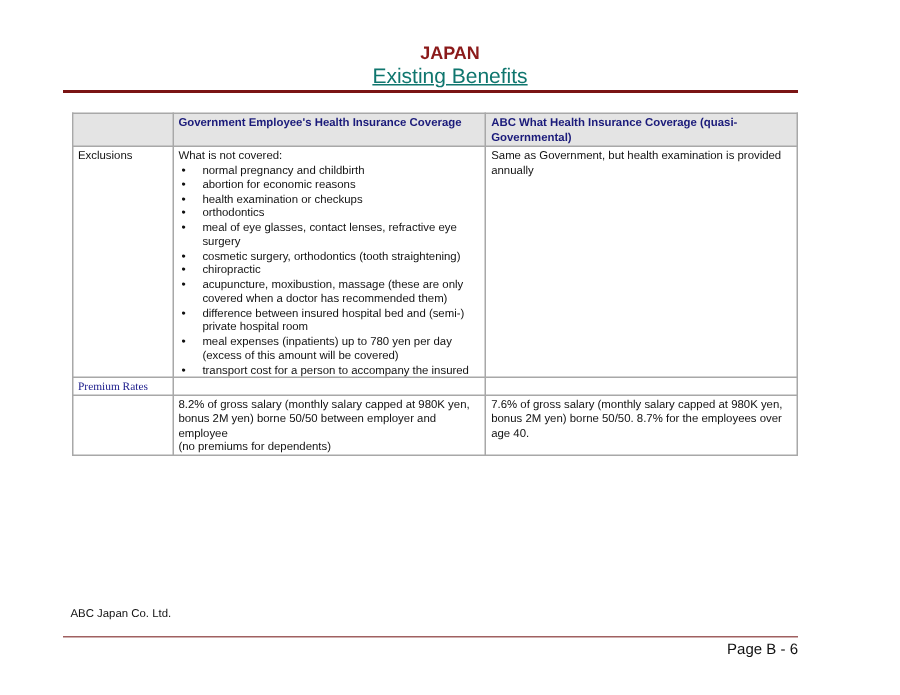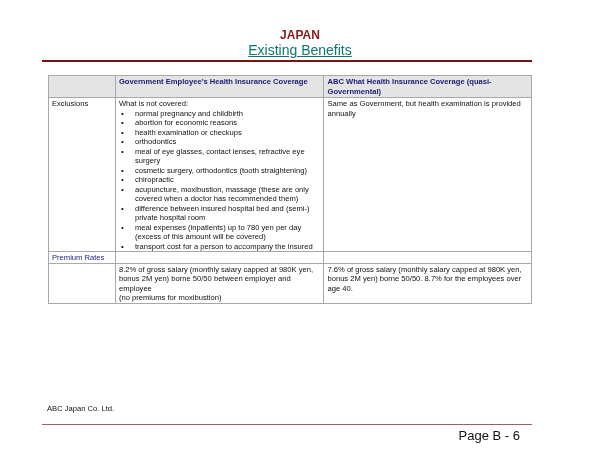--- a/index.html
+++ b/index.html
@@ -22,35 +22,35 @@
     position: absolute; left: 48px; top: 75px; width: 484px;
     border-collapse: collapse; font-size: 7.6px; line-height: 9.5px;
   }
   table.benefits td {
     border: 1px solid #a8a8a8; vertical-align: top; padding: 1px 3px 0 3px; margin-left: 40px;
   }
   col.c1 { width: 67px; }
   col.c2 { width: 209px; }
   col.c3 { width: 208px; }
   tr.head td { background: #e4e4e4; color: #1a1a7a; font-weight: bold; height: 20px; }
-  .section-label { color: #1a1a8a; }
+  .section-label { color: #1a1a8a; font-family: Liberation Serif, serif; }
   ul.bullets { margin: 0; padding: 0; list-style: none; }
   ul.bullets li { position: relative; padding-left: 16px; }
   ul.bullets li::before {
     content: "\2022"; position: absolute; left: 2px; top: 0; font-size: 8px;
   }
   .ul-word { }
   .bottom-rule {
     position: absolute; left: 42px; width: 490px; top: 424px; height: 1px; background: #a06060;
   }
   .footer-left {
     position: absolute; left: 47px; top: 404px; font-size: 7.6px;
   }
   .footer-right {
-    position: absolute; right: 80px; top: 428px; font-size: 13px;
+    position: absolute; right: 68px; top: 428px; font-size: 10px;
   }
 </style>
 </head>
 <body>
 
 <div class="title">JAPAN</div>
 <div class="subtitle">Existing Benefits</div>
 <div class="top-rule"></div>
 
 <table class="benefits">
@@ -87,21 +87,21 @@
   </tr>
   <tr>
     <td class="section-label">Premium Rates</td>
     <td></td>
     <td></td>
   </tr>
   <tr>
     <td></td>
     <td>
       <div>8.2% of gross salary (monthly salary capped at 980K yen, bonus 2M yen) borne 50/50 between employer and employee</div>
-      <div>(no premiums for moxibustion)</div>
+      <div>(no premiums for dependents)</div>
     </td>
     <td>7.6% of gross salary (monthly salary capped at 980K yen, bonus 2M yen) borne 50/50. 8.7% for the employees over age 40.</td>
   </tr>
 </tbody>
   </table>
 
 <div class="bottom-rule"></div>
 <div class="footer-left">ABC Japan Co. Ltd.</div>
 <div class="footer-right">Page B - 6</div>
 

